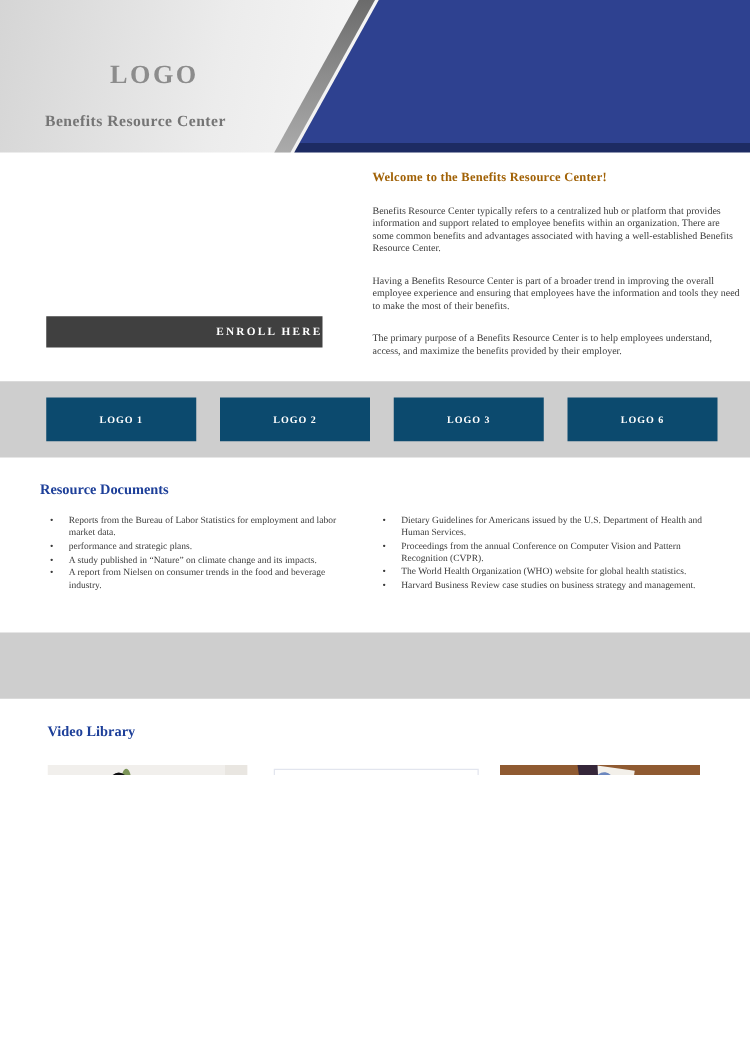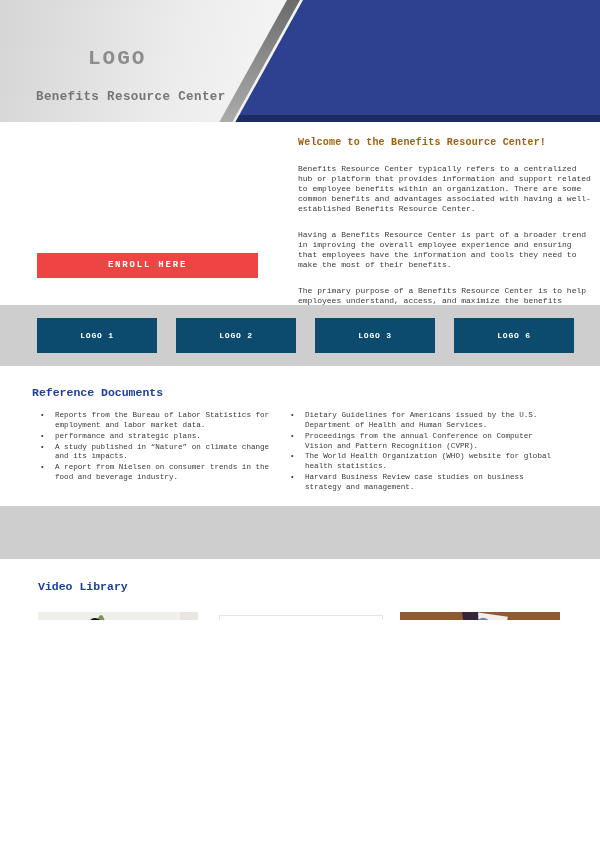--- a/index.html
+++ b/index.html
@@ -1,17 +1,17 @@
 <!DOCTYPE html>
 <html><head>
 <meta charset="utf-8">
 <style>
   html,body{margin:0;padding:0;background:#ffffff;}
   .page{position:relative;width:600px;height:620px;background:#fff;overflow:hidden;
-        font-family:Liberation Mono, monospace;-webkit-font-smoothing:antialiased;}
+        font-family:Liberation Serif, serif;-webkit-font-smoothing:antialiased;}
 
   
   .hdr{position:absolute;left:0;top:0;width:600px;height:122px;
        background:linear-gradient(100deg,#d5d5d5 0%,#ececec 30%,#fafafa 58%,#ffffff 75%);}
   .hdr-blue{position:absolute;left:303px;top:0;width:620px;height:122px;
        background:linear-gradient(180deg,#2e4190 0%,#2e4190 94%,#1d2b63 94%);
        transform:skewX(-29deg);transform-origin:top left;}
   .hdr-stripe{position:absolute;left:287px;top:0;width:13px;height:122px;
        background:linear-gradient(180deg,#6b6b6b 0%,#8d8d8d 50%,#ababab 100%);
        transform:skewX(-29deg);transform-origin:top left;}
@@ -19,34 +19,34 @@
        color:#8c8c8c;letter-spacing:2px;}
   .hdr-sub{position:absolute;left:36px;top:90px;font-size:12.5px;font-weight:bold;
        color:#757575;letter-spacing:0.4px;}
 
   
   .welcome{position:absolute;left:298px;top:137px;width:294px;}
   .welcome h1{margin:0 0 9px;font-size:10px;color:#a16207;letter-spacing:0.2px;white-space:nowrap;}
   .welcome p{margin:16px 0 9px;font-size:8px;line-height:1.25;color:#3a3a3a;}
 
   
-  .enroll{position:absolute;left:37px;top:253px;width:221px;height:25px;background:#ef4444;
-       color:#fff;font-size:9px;font-weight:bold;letter-spacing:1.8px;text-align:center;
+  .enroll{position:absolute;left:37px;top:253px;width:221px;height:25px;background:#404040;
+       color:#fff;font-size:9px;font-weight:bold;letter-spacing:1.8px;text-align:right;
        line-height:25px;cursor:pointer;}
 
   
   .logo-band{position:absolute;left:0;top:305px;width:600px;height:61px;background:#cecece;}
   .logo-btn{position:absolute;top:13px;width:120px;height:35px;background:#0c4a6e;color:#fff;
        font-size:8px;font-weight:bold;letter-spacing:0.8px;display:flex;align-items:center;
        justify-content:center;cursor:pointer;}
   .lb1{left:37px;} .lb2{left:176px;} .lb3{left:315px;} .lb4{left:454px;}
 
   
   .ref-title{position:absolute;left:32px;top:386px;margin:0;font-size:11.5px;font-weight:bold;color:#1d3f99;}
-  .ref-cols{position:absolute;left:37px;top:411px;width:542px;display:flex;}
+  .ref-cols{position:absolute;left:37px;top:411px;width:542px;display:flex;gap:16px;}
   .ref-cols ul{margin:0;padding:0;list-style:none;font-size:7.6px;line-height:1.3;color:#3a3a3a;}
   .col-left{width:250px;} .col-right{width:276px;}
   .ref-cols li{position:relative;padding-left:18px;margin-bottom:1px;}
   .ref-cols li::before{content:"\2022";position:absolute;left:3px;top:0;}
 
   
   .band2{position:absolute;left:0;top:506px;width:600px;height:53px;background:#cecece;}
 
   
   .video-title{position:absolute;left:38px;top:580px;margin:0;font-size:11.5px;font-weight:bold;color:#1d3f99;}
@@ -85,21 +85,21 @@
 
   <div class="enroll">ENROLL HERE</div>
 
   <div class="logo-band">
     <div class="logo-btn lb1">LOGO 1</div>
     <div class="logo-btn lb2">LOGO 2</div>
     <div class="logo-btn lb3">LOGO 3</div>
     <div class="logo-btn lb4">LOGO 6</div>
   </div>
 
-  <h2 class="ref-title">Reference Documents</h2>
+  <h2 class="ref-title">Resource Documents</h2>
   <div class="ref-cols">
     <ul class="col-left">
       <li>Reports from the Bureau of Labor Statistics for employment and labor market data.</li>
       <li>performance and strategic plans.</li>
       <li>A study published in “Nature” on climate change and its impacts.</li>
       <li>A report from Nielsen on consumer trends in the food and beverage industry.</li>
     </ul>
     <ul class="col-right">
       <li>Dietary Guidelines for Americans issued by the U.S. Department of Health and Human Services.</li>
       <li>Proceedings from the annual Conference on Computer Vision and Pattern Recognition (CVPR).</li>

